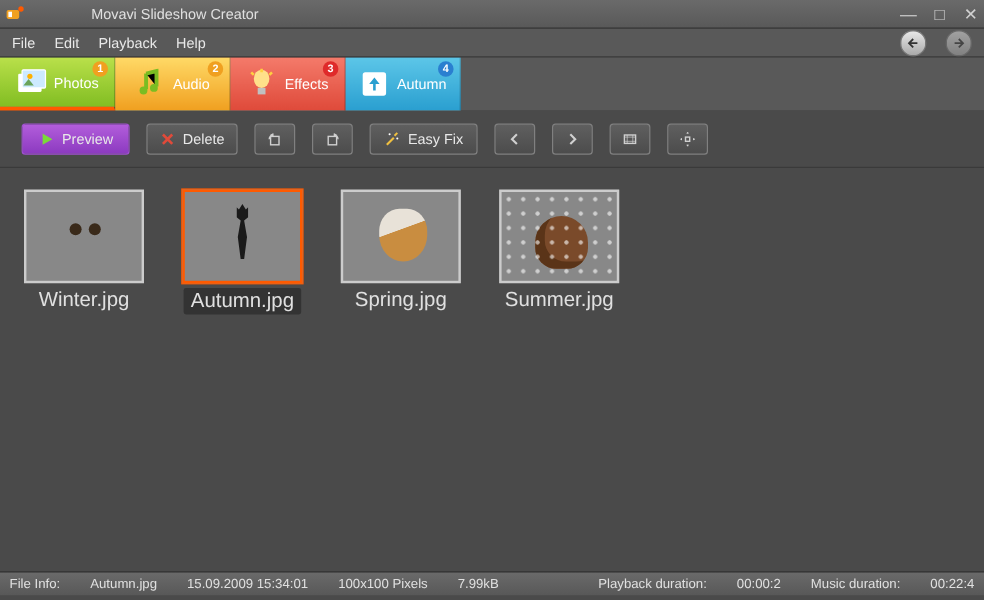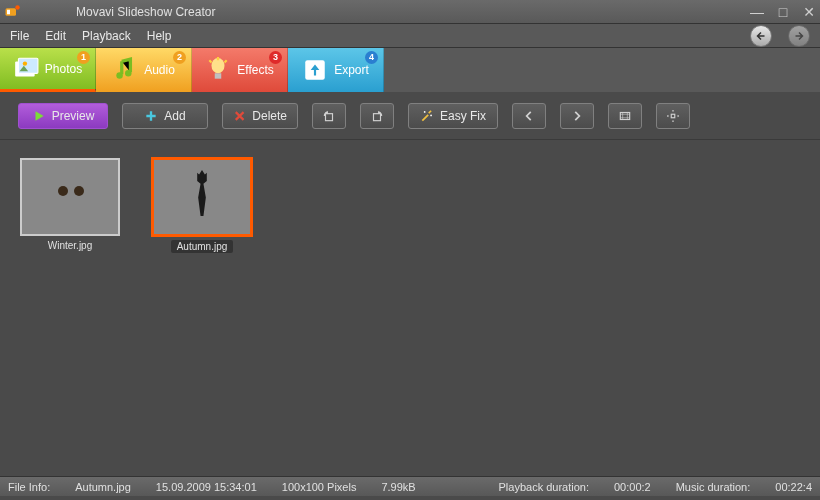--- a/index.html
+++ b/index.html
@@ -36,21 +36,21 @@
 .tbtn.add { width: 86px; }
 .tbtn.delete { width: 76px; }
 .tbtn.icon-only { width: 34px; padding: 0; }
 .tbtn.easyfix { width: 90px; }
 .tbtn svg { width: 14px; height: 14px; }
 
 .content { background: #4a4a4a; height: 336px; padding: 18px 18px; display: flex; gap: 28px; align-items: flex-start; }
 .thumb { width: 104px; display: flex; flex-direction: column; align-items: center; cursor: pointer; }
 .thumb .img { width: 100px; height: 78px; border: 2px solid #ccc; background: #888; display: flex; align-items: center; justify-content: center; overflow: hidden; }
 .thumb.selected .img { border: 2px solid #ff5a00; box-shadow: 0 0 0 1px #ff5a00; }
-.thumb .caption { font-size: 10px; color: #e0e0e0; margin-top: 4px; text-align: center; }
+.thumb .caption { font-size: 17px; color: #e0e0e0; margin-top: 4px; text-align: center; }
 .thumb.selected .caption { background: #333; padding: 1px 6px; border-radius: 2px; }
 
 .statusbar { height: 20px; background: linear-gradient(to bottom, #6a6a6a, #585858); color: #e0e0e0; font-size: 11px; display: flex; align-items: center; padding: 0 8px; gap: 25px; border-top: 1px solid #333; }
 .statusbar .grow { flex: 1; }
 
 
 .art-dog1 { background: linear-gradient(160deg, #f4e9c9 35%, #d8c48a 36%, #d8c48a 60%, #b89750 61%); position: relative; }
 .art-dog1::after { content:""; position:absolute; left:36px; top:26px; width:10px; height:10px; background:#3a2a1a; border-radius:50%; box-shadow: 16px 0 #3a2a1a; }
 .art-pumpkin { background: radial-gradient(circle at 50% 55%, #ff9a2a 0 55%, #c96500 60% 100%); position: relative; }
 .art-pumpkin::before { content:""; position:absolute; left:50%; top:10px; transform:translateX(-50%); width:24px; height:46px; background:#1a1a1a; clip-path: polygon(50% 0, 62% 10%, 70% 6%, 70% 24%, 56% 30%, 66% 60%, 56% 100%, 44% 100%, 34% 60%, 44% 30%, 30% 24%, 30% 6%, 38% 10%);}
@@ -133,37 +133,31 @@
     <span>Effects</span>
     <span class="badge">3</span>
   </div>
   <div class="tab tab-export">
     <span class="tab-icon">
       <svg viewBox="0 0 24 24">
           <rect x="3" y="3" width="18" height="18" fill="#fff" rx="2"></rect>
           <path d="M8 12 L12 7 L16 12 L13 12 L13 17 L11 17 L11 12 Z" fill="#2a9fd0"></path>
         </svg>
     </span>
-    <span>Export</span>
+    <span>Autumn</span>
     <span class="badge">4</span>
   </div>
 </div>
 
 <div class="toolbar">
   <div class="tbtn preview">
     <svg viewBox="0 0 24 24">
         <path d="M6 4 L20 12 L6 20 Z" fill="#7bdb3a"></path>
       </svg>
     <span>Preview</span>
-  </div>
-  <div class="tbtn add">
-    <svg viewBox="0 0 24 24">
-        <path d="M12 4 V20 M4 12 H20" stroke="#4ac8e0" stroke-width="4"></path>
-      </svg>
-    <span>Add</span>
   </div>
   <div class="tbtn delete">
     <svg viewBox="0 0 24 24">
         <path d="M5 5 L19 19 M19 5 L5 19" stroke="#e04a3a" stroke-width="4"></path>
       </svg>
     <span>Delete</span>
   </div>
   <div class="tbtn icon-only">
     <svg viewBox="0 0 24 24">
         <rect x="6" y="8" width="12" height="12" stroke="#d0d0d0" fill="none" stroke-width="2"></rect>
@@ -216,20 +210,28 @@
 </div>
 
 <div class="content">
   <div class="thumb">
     <div class="img art-dog1"></div>
     <div class="caption">Winter.jpg</div>
   </div>
   <div class="thumb selected">
     <div class="img art-pumpkin"></div>
     <div class="caption">Autumn.jpg</div>
+  </div>
+  <div class="thumb">
+    <div class="img art-cat"></div>
+    <div class="caption">Spring.jpg</div>
+  </div>
+  <div class="thumb">
+    <div class="img art-dog2"></div>
+    <div class="caption">Summer.jpg</div>
   </div>
 </div>
 
 <div class="statusbar">
   <span>File Info:</span>
   <span>Autumn.jpg</span>
   <span>15.09.2009 15:34:01</span>
   <span>100x100 Pixels</span>
   <span>7.99kB</span>
   <span class="grow"></span>

